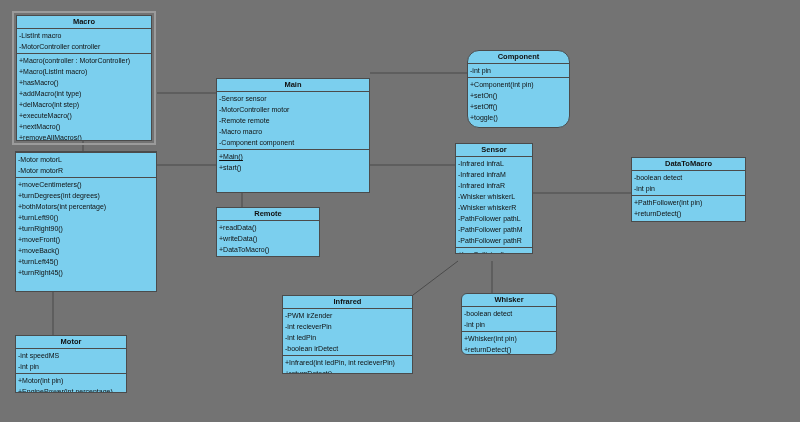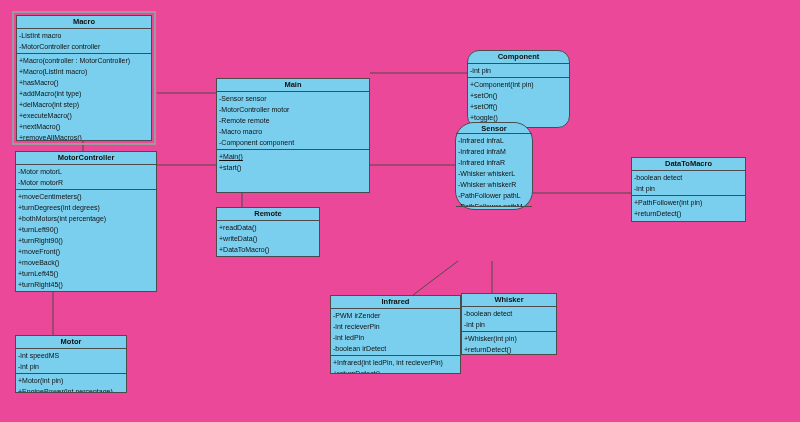--- a/index.html
+++ b/index.html
@@ -1,18 +1,18 @@
 <!DOCTYPE html>
 <html><head>
 <meta charset="utf-8">
 <style>
   * { margin: 0; padding: 0; box-sizing: border-box; }
   html, body { width: 800px; height: 422px; background: #ffffff; overflow: hidden;
     font-family: "Liberation Sans", sans-serif; }
-  #canvas { position: relative; width: 800px; height: 422px; background: #ec4899; }
+  #canvas { position: relative; width: 800px; height: 422px; background: #737373; }
   #edges { position: absolute; left: 0; top: 0; width: 800px; height: 422px; }
   .uml-class {
     position: absolute; display: flex; flex-direction: column;
     background: #7bcfee; border: 1px solid #4b4b4b;
     font-size: 7px; color: #101010; line-height: 11px;
   }
   .uml-class.selected::before {
     content: ""; position: absolute; inset: -5px;
     border: 2px solid #9b9b9b; pointer-events: none;
   }
@@ -53,21 +53,20 @@
           <div class="cls-row">+Macro(ListInt macro)</div>
           <div class="cls-row">+hasMacro()</div>
           <div class="cls-row">+addMacro(int type)</div>
           <div class="cls-row">+delMacro(int step)</div>
           <div class="cls-row">+executeMacro()</div>
           <div class="cls-row">+nextMacro()</div>
           <div class="cls-row">+removeAllMacros()</div>
         </div>
       </div>
       <div class="uml-class" style="left: 15px; top: 151px; width: 142px; height: 141px;">
-        <div class="cls-title">MotorController</div>
         <div class="cls-section">
           <div class="cls-row">-Motor motorL</div>
           <div class="cls-row">-Motor motorR</div>
         </div>
         <div class="cls-section grow">
           <div class="cls-row">+moveCentimeters()</div>
           <div class="cls-row">+turnDegrees(int degrees)</div>
           <div class="cls-row">+bothMotors(int percentage)</div>
           <div class="cls-row">+turnLeft90()</div>
           <div class="cls-row">+turnRight90()</div>
@@ -115,51 +114,51 @@
         <div class="cls-section">
           <div class="cls-row">-int pin</div>
         </div>
         <div class="cls-section grow">
           <div class="cls-row">+Component(int pin)</div>
           <div class="cls-row">+setOn()</div>
           <div class="cls-row">+setOff()</div>
           <div class="cls-row">+toggle()</div>
         </div>
       </div>
-      <div class="uml-class" style="left: 455px; top: 122px; width: 78px; height: 88px; border-radius: 19px;">
+      <div class="uml-class" style="left: 455px; top: 143px; width: 78px; height: 111px;">
         <div class="cls-title">Sensor</div>
         <div class="cls-section">
           <div class="cls-row">-Infrared infraL</div>
           <div class="cls-row">-Infrared infraM</div>
           <div class="cls-row">-Infrared infraR</div>
           <div class="cls-row">-Whisker whiskerL</div>
           <div class="cls-row">-Whisker whiskerR</div>
           <div class="cls-row">-PathFollower pathL</div>
           <div class="cls-row">-PathFollower pathM</div>
           <div class="cls-row">-PathFollower pathR</div>
         </div>
         <div class="cls-section grow">
           <div class="cls-row">+hasCollision()</div>
           <div class="cls-row">+getMacro()</div>
         </div>
       </div>
-      <div class="uml-class" style="left: 282px; top: 295px; width: 131px; height: 79px; margin-left: 48px;">
+      <div class="uml-class" style="left: 282px; top: 295px; width: 131px; height: 79px;">
         <div class="cls-title">Infrared</div>
         <div class="cls-section">
           <div class="cls-row">-PWM irZender</div>
           <div class="cls-row">-int recieverPin</div>
           <div class="cls-row">-int ledPin</div>
           <div class="cls-row">-boolean irDetect</div>
         </div>
         <div class="cls-section grow">
           <div class="cls-row">+Infrared(int ledPin, int recieverPin)</div>
           <div class="cls-row">+returnDetect()</div>
         </div>
       </div>
-      <div class="uml-class" style="left: 461px; top: 293px; width: 96px; height: 62px;">
+      <div class="uml-class" style="left: 461px; top: 293px; width: 96px; height: 62px; border-radius: 6px;">
         <div class="cls-title">Whisker</div>
         <div class="cls-section">
           <div class="cls-row">-boolean detect</div>
           <div class="cls-row">-int pin</div>
         </div>
         <div class="cls-section grow">
           <div class="cls-row">+Whisker(int pin)</div>
           <div class="cls-row">+returnDetect()</div>
         </div>
       </div>

